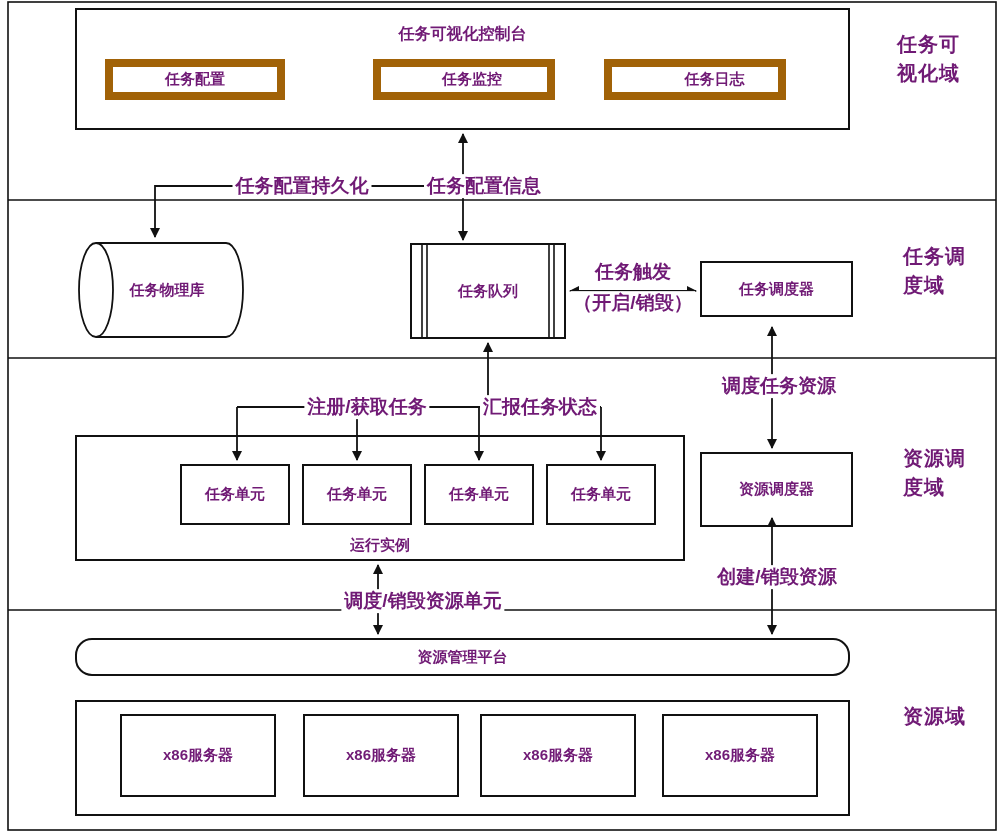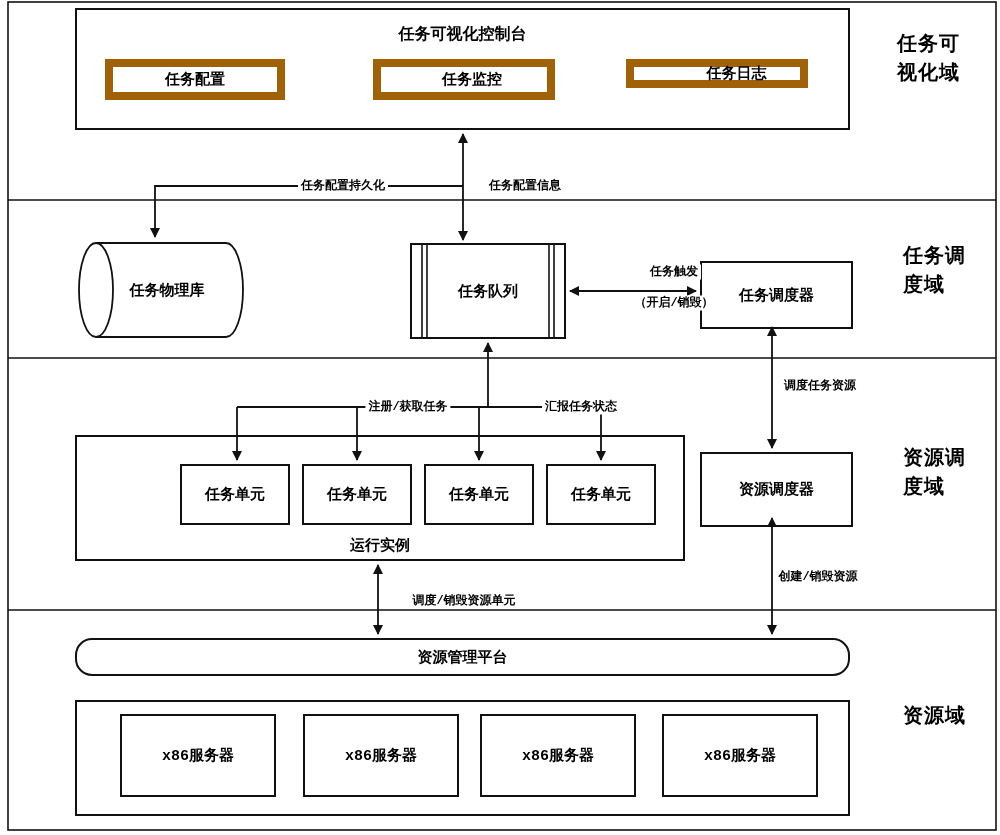--- a/index.html
+++ b/index.html
@@ -1,31 +1,31 @@
 <!DOCTYPE html>
 <html><head>
 <meta charset="utf-8">
 <style>
   html,body{margin:0;padding:0;background:#fff;}
   #canvas{
     position:relative;width:1000px;height:835px;background:#fff;overflow:hidden;
-    font-family:Liberation Mono, monospace;color:#000000;
+    font-family:Liberation Sans, sans-serif;color:#701a75;
   }
   #wires{position:absolute;left:0;top:0;z-index:1;}
   .box{
     position:absolute;box-sizing:border-box;display:flex;align-items:center;justify-content:center;
     font-weight:bold;z-index:3;background:transparent;text-align:center;
   }
   .container-box{border:2px solid #111;}
   .thick{border:8px solid #a16207;font-size:15px;}
   .node{border:2px solid #111;font-size:15px;}
   .label{position:absolute;font-weight:bold;z-index:4;white-space:nowrap;}
   .elabel{
     position:absolute;transform:translate(-50%,-50%);background:#fff;padding:0 3px;
-    font-size:12px;font-weight:bold;white-space:nowrap;z-index:5;line-height:1.25;margin-left:41px;
+    font-size:19px;font-weight:bold;white-space:nowrap;z-index:5;line-height:1.25;
   }
   .domain{
     position:absolute;font-size:20px;font-weight:bold;z-index:4;line-height:1.45;
     letter-spacing:1px;white-space:nowrap;
   }
 </style>
 </head>
 <body>
 
 <div id="canvas">
@@ -69,25 +69,25 @@
       <line x1="427" y1="244" x2="427" y2="338"></line>
       <line x1="549" y1="244" x2="549" y2="338"></line>
       <line x1="554" y1="244" x2="554" y2="338"></line>
     </g>
   </svg>
 
   <div class="box container-box" style="left:75px;top:8px;width:775px;height:122px;"></div>
   <div class="label" style="left:75px;top:24px;width:775px;text-align:center;font-size:16px;">任务可视化控制台</div>
   <div class="box thick" style="left:105px;top:59px;width:180px;height:41px;">任务配置</div>
   <div class="box thick" style="left:373px;top:59px;width:182px;height:41px;padding-left:16px;">任务监控</div>
-  <div class="box thick" style="left:626px;top:59px;width:182px;height:29px;padding-left:39px;">任务日志</div>
+  <div class="box thick" style="left:604px;top:59px;width:182px;height:41px;padding-left:39px;">任务日志</div>
 
   <div class="label" style="left:92px;top:281px;width:150px;text-align:center;font-size:15px;">任务物理库</div>
   <div class="box node" style="left:410px;top:243px;width:156px;height:96px;border-width:2.5px;">任务队列</div>
-  <div class="box node" style="left:700px;top:261px;width:153px;height:68px;">任务调度器</div>
+  <div class="box node" style="left:700px;top:261px;width:153px;height:56px;">任务调度器</div>
 
   <div class="box container-box" style="left:75px;top:435px;width:610px;height:126px;"></div>
   <div class="label" style="left:75px;top:536px;width:610px;text-align:center;font-size:15px;">运行实例</div>
   <div class="box node" style="left:180px;top:464px;width:110px;height:61px;">任务单元</div>
   <div class="box node" style="left:302px;top:464px;width:110px;height:61px;">任务单元</div>
   <div class="box node" style="left:424px;top:464px;width:110px;height:61px;">任务单元</div>
   <div class="box node" style="left:546px;top:464px;width:110px;height:61px;">任务单元</div>
   <div class="box node" style="left:700px;top:452px;width:153px;height:75px;">资源调度器</div>
 
   <div class="box node" style="left:75px;top:638px;width:775px;height:38px;border-radius:17px;">资源管理平台</div>

